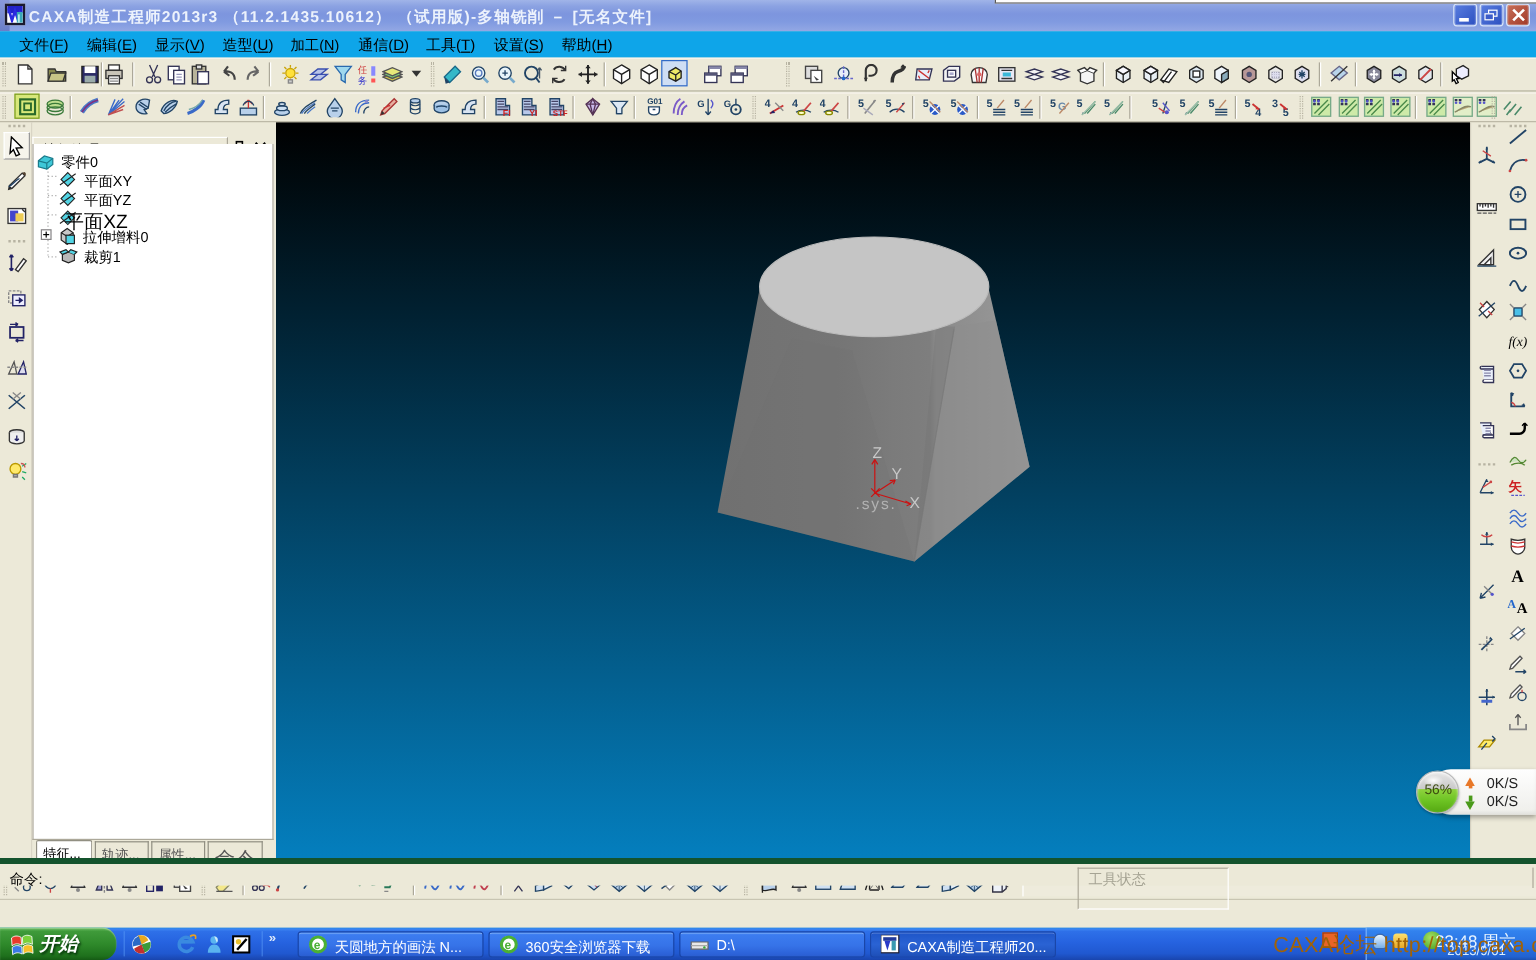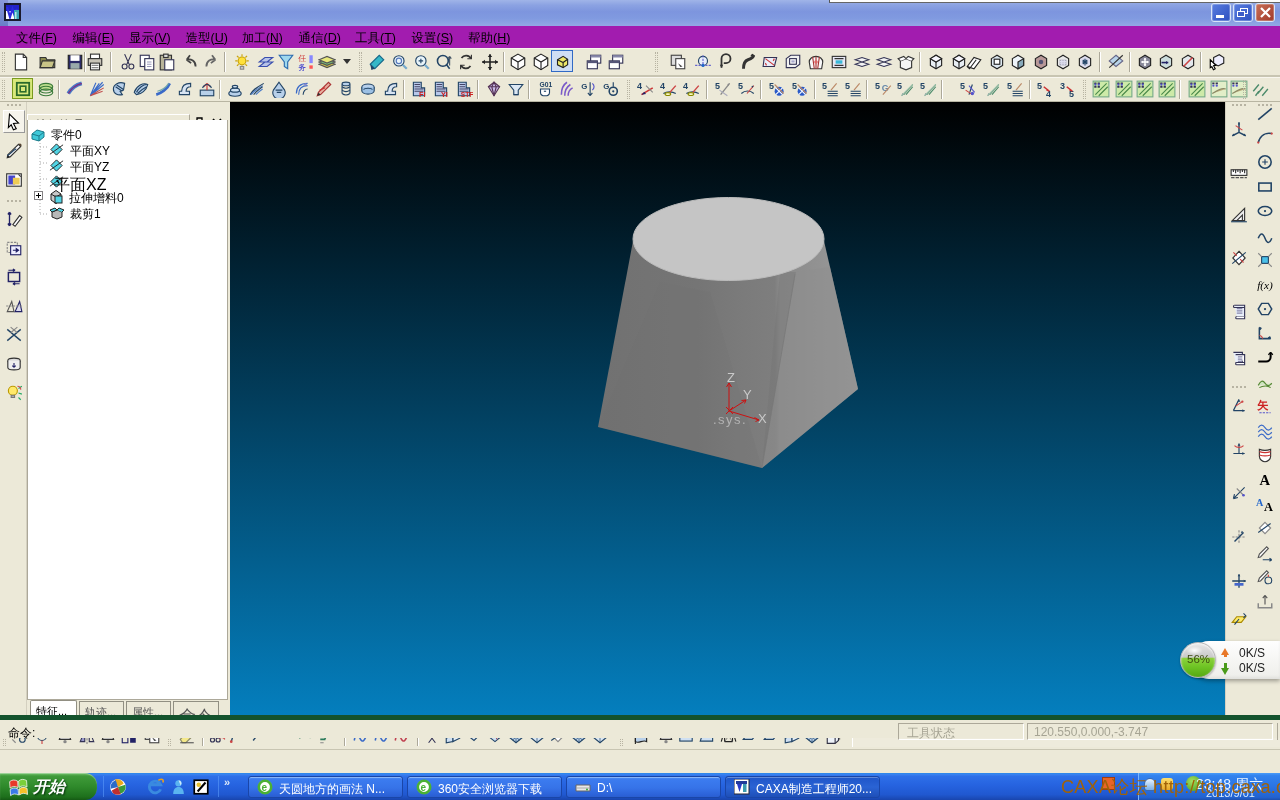--- a/index.html
+++ b/index.html
@@ -776,35 +776,36 @@
 
 <div class="abs" style="left:0;top:0;width:1280px;height:26px;background:linear-gradient(180deg,#a0b4e8 0%,#8ba2e2 20%,#7d95de 45%,#809ae0 70%,#93a8e4 100%)">
 <div class="abs" style="left:0;top:0;width:8px;height:26px;background:linear-gradient(180deg,#8a9ada,#6a7ec8)"></div>
 <div class="abs" style="left:4px;top:3px;width:17px;height:18px;background:#fff;border:2px solid #1a1a2e"></div>
 <svg class="abs" style="left:6px;top:5px" width="13" height="14">
 <rect x="0" y="0" width="13" height="6" fill="#2222c8"></rect>
 <path d="M1 2l3 10 2.5-8 2 6L11 4" stroke="#2a2ae0" stroke-width="2.2" fill="none"></path>
 <rect x="8" y="5" width="5" height="9" fill="#3aa8b8"></rect>
 <rect x="9" y="7" width="1.5" height="7" fill="#b8e8e8"></rect>
 </svg>
+<div class="abs" style="left:24px;top:5px;font-size:13px;font-weight:bold;color:#ecf2fc;letter-spacing:1px;font-family:'Liberation Sans',sans-serif">CAXA制造工程师2013r3 （11.2.1435.10612） （试用版)-多轴铣削 － [无名文件]</div>
 </div>
 <div class="abs" style="left:1211px;top:3px;width:20px;height:19px;background:linear-gradient(135deg,#5a7ee0,#2c50c0);border:1px solid #d8e4f8;border-radius:3px;box-shadow:inset 0 0 0 1px rgba(255,255,255,.25)">
     <div class="abs" style="left:4px;top:11px;width:8px;height:3px;background:#fff"></div>
   </div>
 <div class="abs" style="left:1233px;top:3px;width:20px;height:19px;background:linear-gradient(135deg,#5a7ee0,#2c50c0);border:1px solid #d8e4f8;border-radius:3px;box-shadow:inset 0 0 0 1px rgba(255,255,255,.25)">
     <div class="abs" style="left:6px;top:4px;width:8px;height:6px;border:1.5px solid #fff"></div>
     <div class="abs" style="left:3px;top:7px;width:8px;height:6px;border:1.5px solid #fff;background:#3c5cc8"></div>
   </div>
 <div class="abs" style="left:1255px;top:3px;width:20px;height:19px;background:linear-gradient(135deg,#c87058,#a03828);border:1px solid #d8e4f8;border-radius:3px;box-shadow:inset 0 0 0 1px rgba(255,255,255,.25)">
     <svg class="abs" style="left:3px;top:2px" width="13" height="13">
       <path d="M2 2l9 9M11 2l-9 9" stroke="#fff" stroke-width="2.2"></path>
     </svg>
   </div>
 <div class="abs" style="left:829px;top:0;width:451px;height:3px;background:#fdfdfd;border-left:1px solid #555;border-bottom:1px solid #666"></div>
-<div class="abs" style="left:0;top:26px;width:1280px;height:40px;background:#a21caf;border-bottom:1px solid #7f1d1d">
+<div class="abs" style="left:0;top:26px;width:1280px;height:40px;background:#0ea5e9;border-bottom:1px solid #7f1d1d">
 <span class="abs" style="left:16px;top:4px;font-size:12.5px;color:#000">文件(<u>F</u>)</span>
 <span class="abs" style="left:72.5px;top:4px;font-size:12.5px;color:#000">编辑(<u>E</u>)</span>
 <span class="abs" style="left:129.0px;top:4px;font-size:12.5px;color:#000">显示(<u>V</u>)</span>
 <span class="abs" style="left:185.5px;top:4px;font-size:12.5px;color:#000">造型(<u>U</u>)</span>
 <span class="abs" style="left:242.0px;top:4px;font-size:12px;color:#000">加工(<u>N</u>)</span>
 <span class="abs" style="left:298.5px;top:4px;font-size:12.5px;color:#000">通信(<u>D</u>)</span>
 <span class="abs" style="left:355.0px;top:4px;font-size:12.5px;color:#000">工具(<u>T</u>)</span>
 <span class="abs" style="left:411.5px;top:4px;font-size:12.5px;color:#000">设置(<u>S</u>)</span>
 <span class="abs" style="left:468.0px;top:4px;font-size:12.5px;color:#000">帮助(<u>H</u>)</span>
 </div>
@@ -1492,25 +1493,22 @@
   </svg>
 <svg class="ic" style="left:803px;top:727px;width:18px;height:18px">
     <use href="#s-surf"></use>
   </svg>
 <svg class="ic" style="left:825px;top:727px;width:18px;height:18px">
     <use href="#s-boxdash"></use>
   </svg>
 <div class="abs" style="left:852px;top:723px;width:428px;height:24px;background:#eeebdc;border-left:1px solid #fff;border-top:1px solid #fff"></div>
 <div class="abs" style="left:0;top:715px;width:1280px;height:23px;background:#ece9d8;border-top:5px solid #14532d">
 <span class="abs" style="left:8px;top:5px;font-size:12px;color:#000">命令:</span>
-<div class="abs" style="left:898px;top:3px;width:126px;height:17px;border:1px solid #fff;border-top-color:#aca899;border-left-color:#aca899">
+<div class="abs" style="left:898px;top:3px;width:126px;height:35px;border:1px solid #fff;border-top-color:#aca899;border-left-color:#aca899">
       <span class="abs" style="left:8px;top:1px;font-size:12px;color:#a6a494">工具状态</span>
-    </div>
-<div class="abs" style="left:1027px;top:3px;width:246px;height:17px;border:1px solid #fff;border-top-color:#aca899;border-left-color:#aca899">
-      <span class="abs" style="left:6px;top:1px;font-size:12px;color:#a6a494">120.550,0.000,-3.747</span>
     </div>
 <div class="abs" style="left:1277px;top:3px;width:3px;height:17px;border-left:1px solid #aca899"></div>
 </div>
 <div class="abs" style="left:0;top:773px;width:1280px;height:27px;background:linear-gradient(180deg,#2a8ae8 0%,#3a80f0 6%,#2e70e8 12%,#2663e0 45%,#2058d0 80%,#1945ae 100%)">
 </div>
 <div class="abs" style="left:0;top:773px;width:97px;height:27px;background:linear-gradient(180deg,#6cbf64 0%,#3f9a3a 12%,#2f8a2b 50%,#1e701c 88%,#155a14 100%);border-radius:0 12px 12px 0;box-shadow:inset 0 1px 1px rgba(255,255,255,.4)">
 <svg class="abs" style="left:8px;top:4px" width="22" height="20">
       <g transform="rotate(-4 11 10)">
 <path d="M2 4c2.5-1.8 5-1.8 8 0v6.5c-3-1.8-5.5-1.8-8 0z" fill="#e83a2a" stroke="#fff" stroke-width=".7"></path>
 <path d="M11 4c2.5-1.8 5-1.8 8 0v6.5c-3-1.8-5.5-1.8-8 0z" fill="#7ad03a" stroke="#fff" stroke-width=".7"></path>

